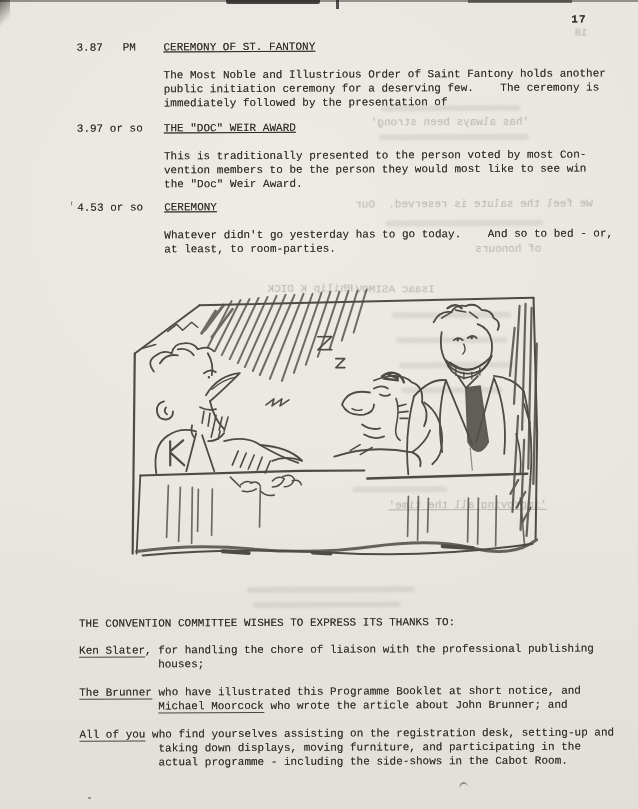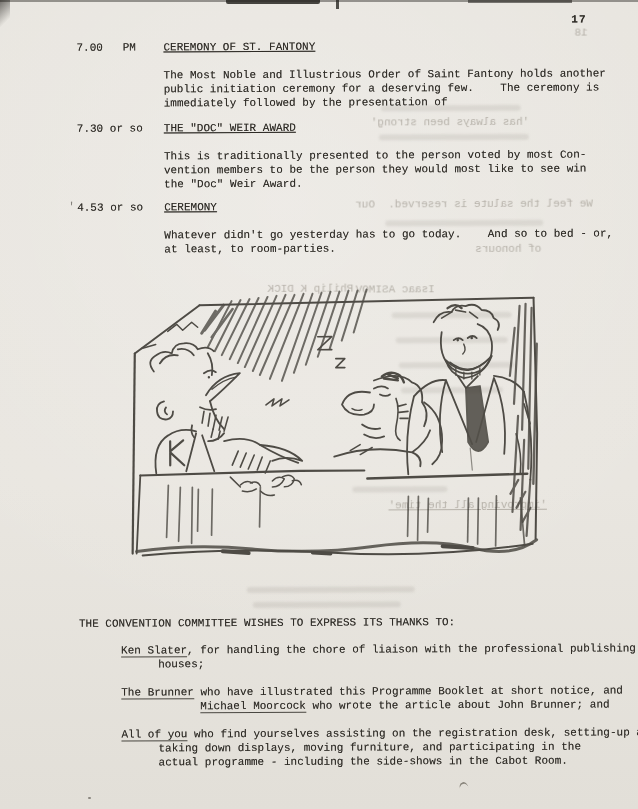--- a/index.html
+++ b/index.html
@@ -19,21 +19,21 @@
   .sched{left:78px;width:552px;}
   .s1{top:40px}.s2{top:121px}.s3{top:200px}
   .time{display:inline-block;width:87px;white-space:pre;vertical-align:top;}
   .stitle{white-space:pre;text-decoration:underline;}
   .sbody{margin-left:87px;margin-top:14px;white-space:pre;}
   .stray{left:69px;top:199px;opacity:.55;}
   
   .thanks-h{left:78px;top:616px;white-space:pre;}
   .entry{left:78px;width:560px;white-space:pre-wrap;padding-left:79px;text-indent:-79px;}
   .e1{top:643px}.e2{top:685px}.e3{top:727px}
-  .u{border-bottom:1px solid rgba(46,43,38,.85);margin-left:42px;}
+  .u{border-bottom:1px solid rgba(46,43,38,.85);}
   
   .ghost{position:absolute;transform:scaleX(-1);color:rgba(106,98,84,.40);
          filter:blur(.4px);white-space:pre;text-shadow:none;}
   .gu{text-decoration:underline;}
   .b0{left:372px;top:116px}.b1{left:356px;top:198px}.b2{left:476px;top:243px}
   .b3{left:268px;top:282px}.b4{left:356px;top:283px}.b5{left:388px;top:499px}
   .b6{left:576px;top:27px}
   .ghostbar{position:absolute;height:6px;background:rgba(112,104,90,.13);
             filter:blur(1.3px);border-radius:3px;}
   
@@ -77,28 +77,28 @@
     <div class="ghostbar" style="left:396px;top:338px;width:112px"></div>
     <div class="ghostbar" style="left:399px;top:363px;width:116px"></div>
     <div class="ghostbar" style="left:401px;top:388px;width:102px"></div>
     <div class="ghostbar" style="left:352px;top:487px;width:95px"></div>
     <div class="ghostbar" style="left:246px;top:587px;width:168px"></div>
     <div class="ghostbar" style="left:252px;top:602px;width:148px"></div>
 
     <div class="abs pagenum type">17</div>
 
     <div class="abs sched s1 type">
-      <div><span class="time">7.00   PM</span><span class="stitle">CEREMONY OF ST. FANTONY</span></div>
+      <div><span class="time">3.87   PM</span><span class="stitle">CEREMONY OF ST. FANTONY</span></div>
       <div class="sbody">The Most Noble and Illustrious Order of Saint Fantony holds another
 public initiation ceremony for a deserving few.    The ceremony is
 immediately followed by the presentation of</div>
     </div>
 
     <div class="abs sched s2 type">
-      <div><span class="time">7.30 or so</span><span class="stitle">THE "DOC" WEIR AWARD</span></div>
+      <div><span class="time">3.97 or so</span><span class="stitle">THE "DOC" WEIR AWARD</span></div>
       <div class="sbody">This is traditionally presented to the person voted by most Con-
 vention members to be the person they would most like to see win
 the "Doc" Weir Award.</div>
     </div>
 
     <span class="abs stray type">'</span>
     <div class="abs sched s3 type">
       <div><span class="time">4.53 or so</span><span class="stitle">CEREMONY</span></div>
       <div class="sbody">Whatever didn't go yesterday has to go today.    And so to bed - or,
 at least, to room-parties.</div>

